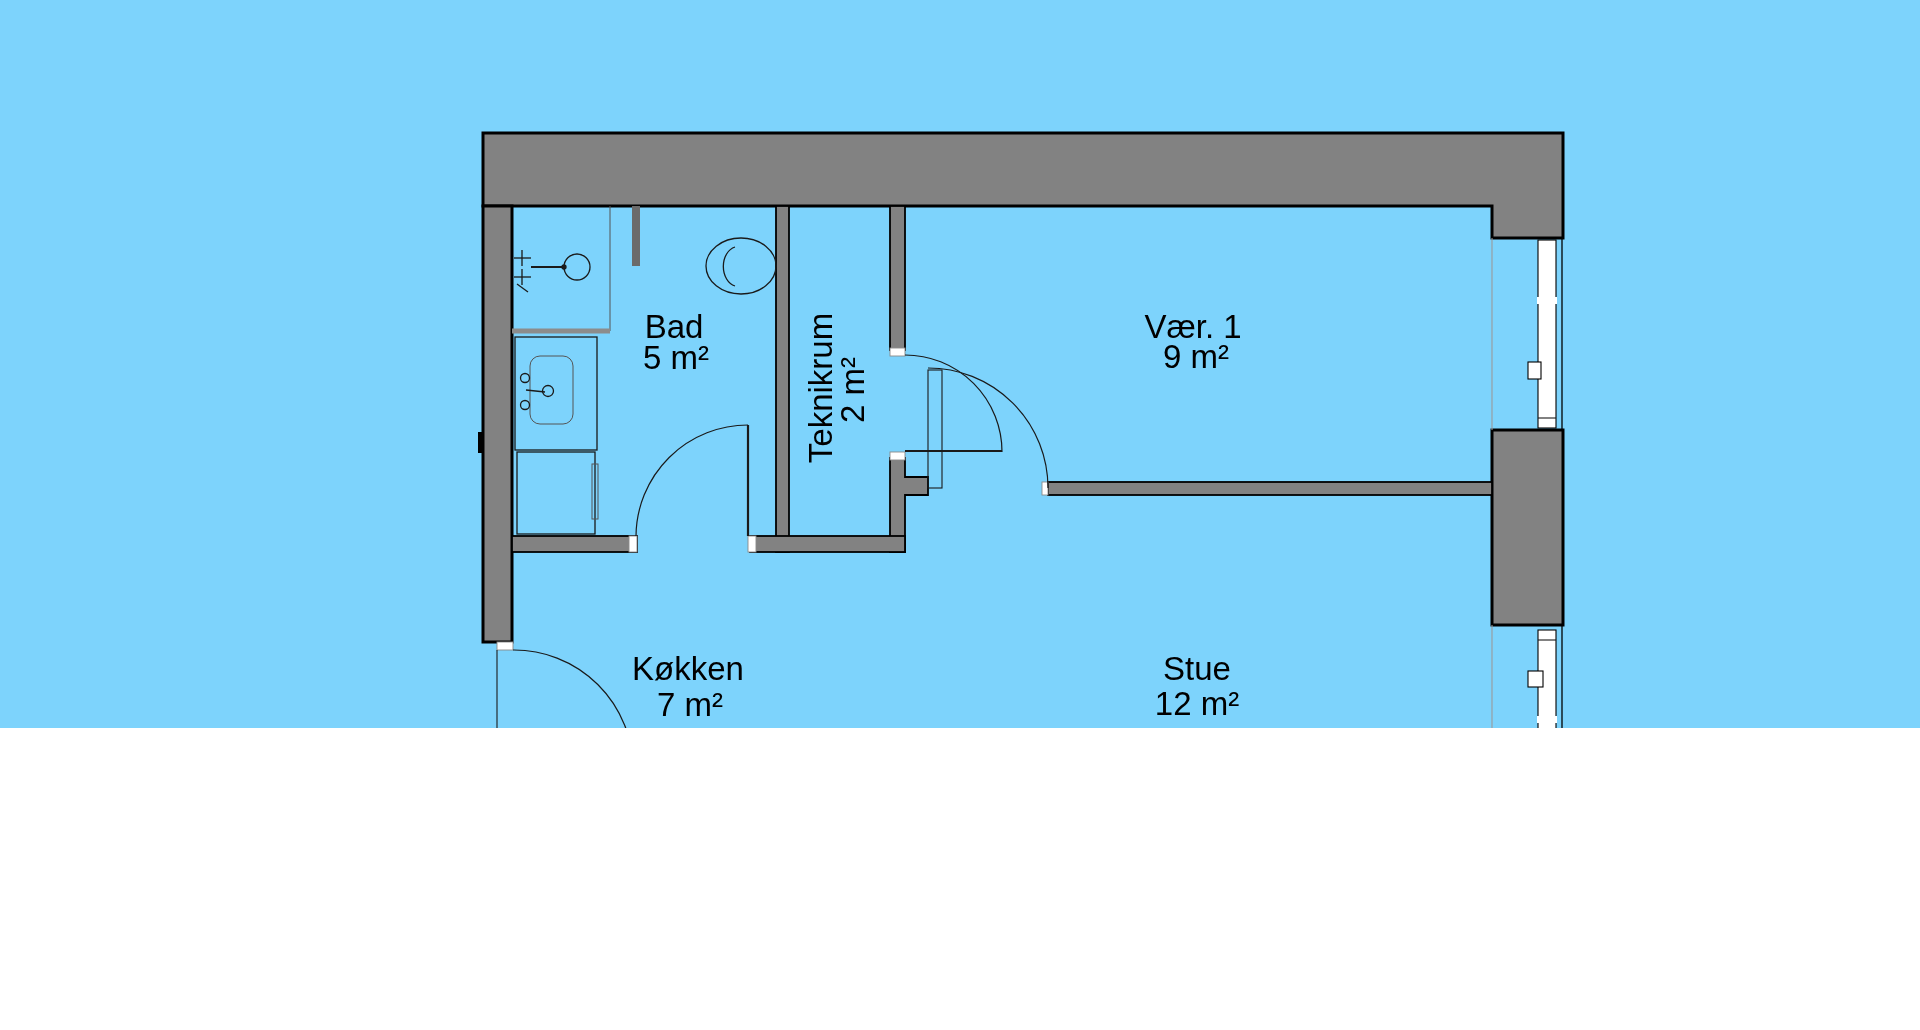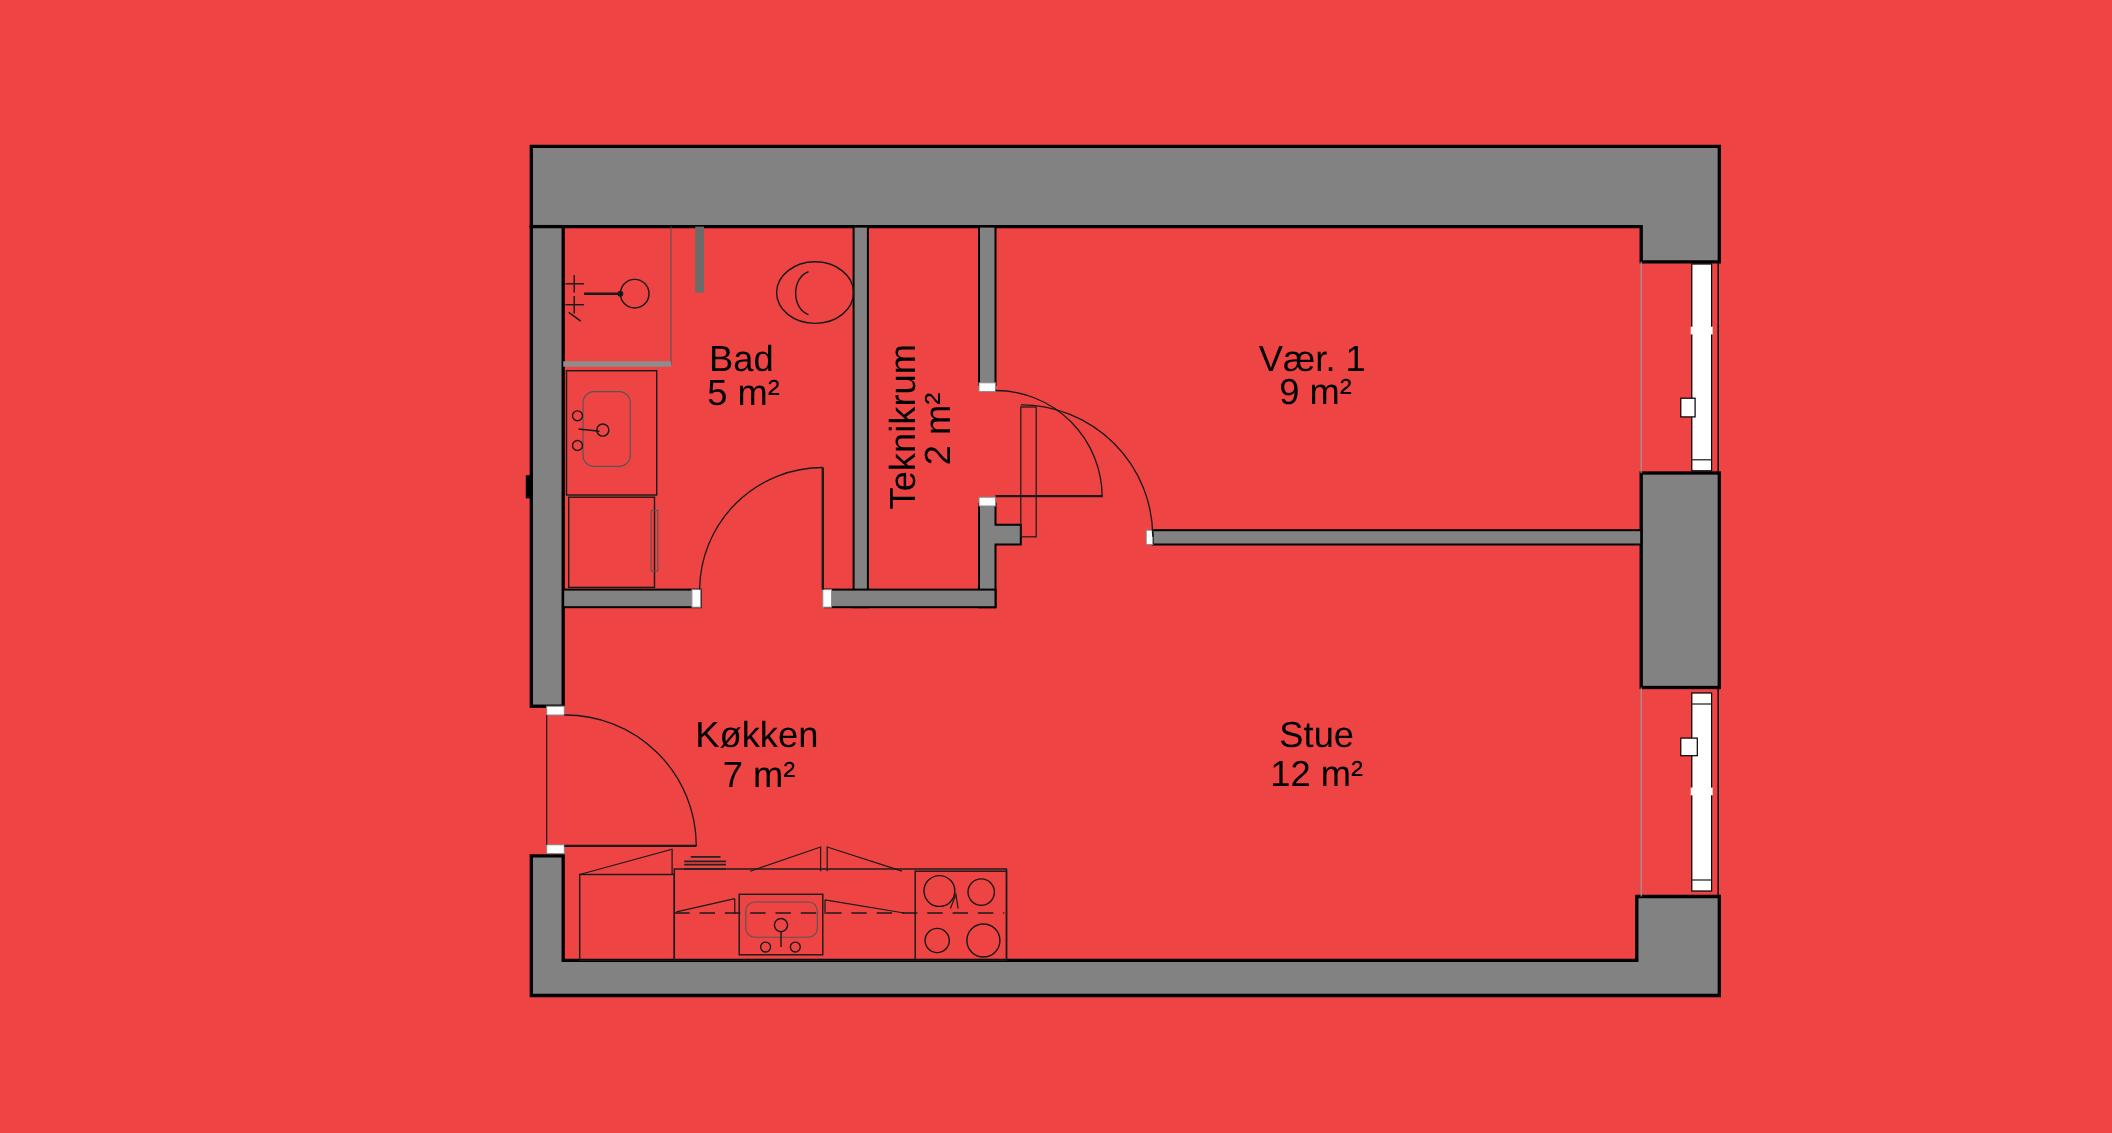--- a/index.html
+++ b/index.html
@@ -1,16 +1,16 @@
 <!DOCTYPE html>
 <html><head>
 <meta charset="utf-8">
 <style>
   html,body{margin:0;padding:0;background:#ffffff;}
-  .stage{position:relative;width:1920px;height:1030px;background:#ef4444;overflow:hidden;
+  .stage{position:relative;width:1920px;height:728px;background:#7dd3fc;overflow:hidden;
          font-family:"Liberation Sans",sans-serif;}
   svg{position:absolute;left:0;top:0;}
   .wall{fill:#828282;stroke:#000000;stroke-width:3;}
   .partition{fill:#828282;stroke:#000000;stroke-width:1.8;}
   .jamb{fill:#ffffff;stroke:#8a8a8a;stroke-width:0.9;}
   .fixture{fill:none;stroke:#1a1a1a;stroke-width:1.3;}
   .fixture-light{fill:none;stroke:#555555;stroke-width:1;}
   .door-arc{fill:none;stroke:#1a1a1a;stroke-width:1.2;}
   .door-leaf{fill:none;stroke:#1a1a1a;stroke-width:2.2;}
   .win-frame{fill:#ffffff;stroke:#000000;stroke-width:1.1;}

